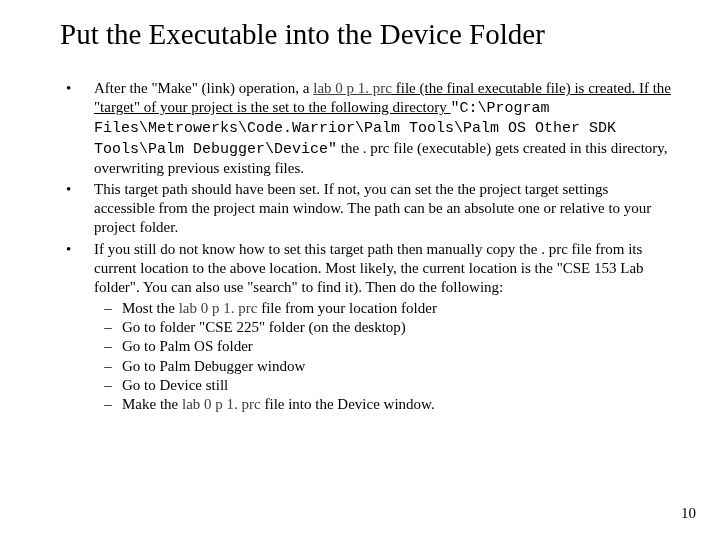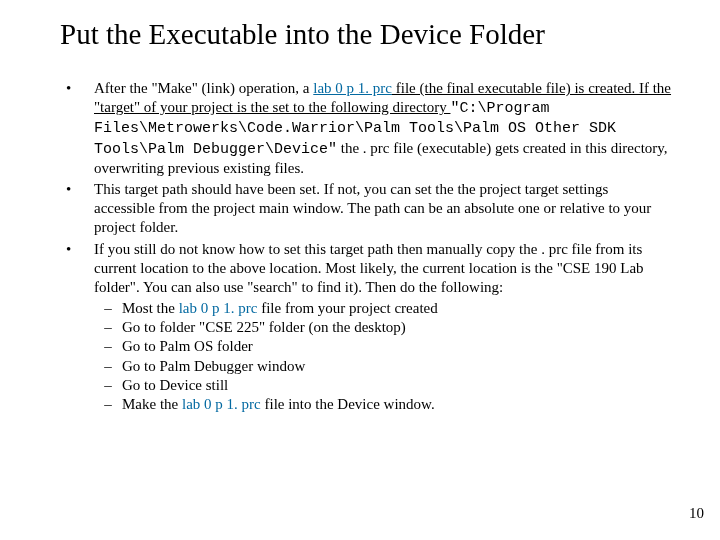--- a/index.html
+++ b/index.html
@@ -45,21 +45,21 @@
     padding-left: 6px;
     box-sizing: border-box;
   }
   ul.bullets > li .body {
     flex: 1;
   }
   .mono {
     font-family: "Courier New", Courier, monospace;
   }
   .green {
-    color: #0369a1;
+    color: #404040;
   }
   ul.sub {
     list-style: none;
     margin: 2px 0 0 0;
     padding: 0;
   }
   ul.sub > li {
     display: flex;
     font-size: 15px;
     line-height: 1.28;
@@ -68,21 +68,21 @@
     width: 28px;
     flex: 0 0 28px;
     text-align: center;
   }
   ul.sub > li .sbody {
     flex: 1;
   }
   .pagenum {
     position: absolute;
     bottom: 18px;
-    right: 16px;
+    right: 24px;
     font-size: 15px;
   }
 </style>
 </head>
 <body>
 
 <div class="slide">
   <h1 class="title">Put the Executable into the Device Folder</h1>
 
   <ul class="bullets">
@@ -95,26 +95,26 @@
     </li>
 
     <li>
       <span class="dot">•</span>
       <span class="body">This target path should have been set. If not, you can set the the project target settings accessible from the project main window. The path can be an absolute one or relative to your project folder.</span>
     </li>
 
     <li>
       <span class="dot">•</span>
       <span class="body">
-        <span>If you still do not know how to set this target path then manually copy the . prc file from its current location to the above location. Most likely, the current location is the "CSE 190 Lab folder". You can also use "search" to find it). Then do the following:</span>
+        <span>If you still do not know how to set this target path then manually copy the . prc file from its current location to the above location. Most likely, the current location is the "CSE 153 Lab folder". You can also use "search" to find it). Then do the following:</span>
         <ul class="sub">
           <li>
             <span class="dash">–</span>
             <span class="sbody">
-              <span>Most the </span><span class="green">lab 0 p 1. prc</span><span> file from your project created</span>
+              <span>Most the </span><span class="green">lab 0 p 1. prc</span><span> file from your location folder</span>
             </span>
           </li>
           <li>
             <span class="dash">–</span>
             <span class="sbody">Go to folder "CSE 225" folder (on the desktop)</span>
           </li>
           <li>
             <span class="dash">–</span>
             <span class="sbody">Go to Palm OS folder</span>
           </li>

